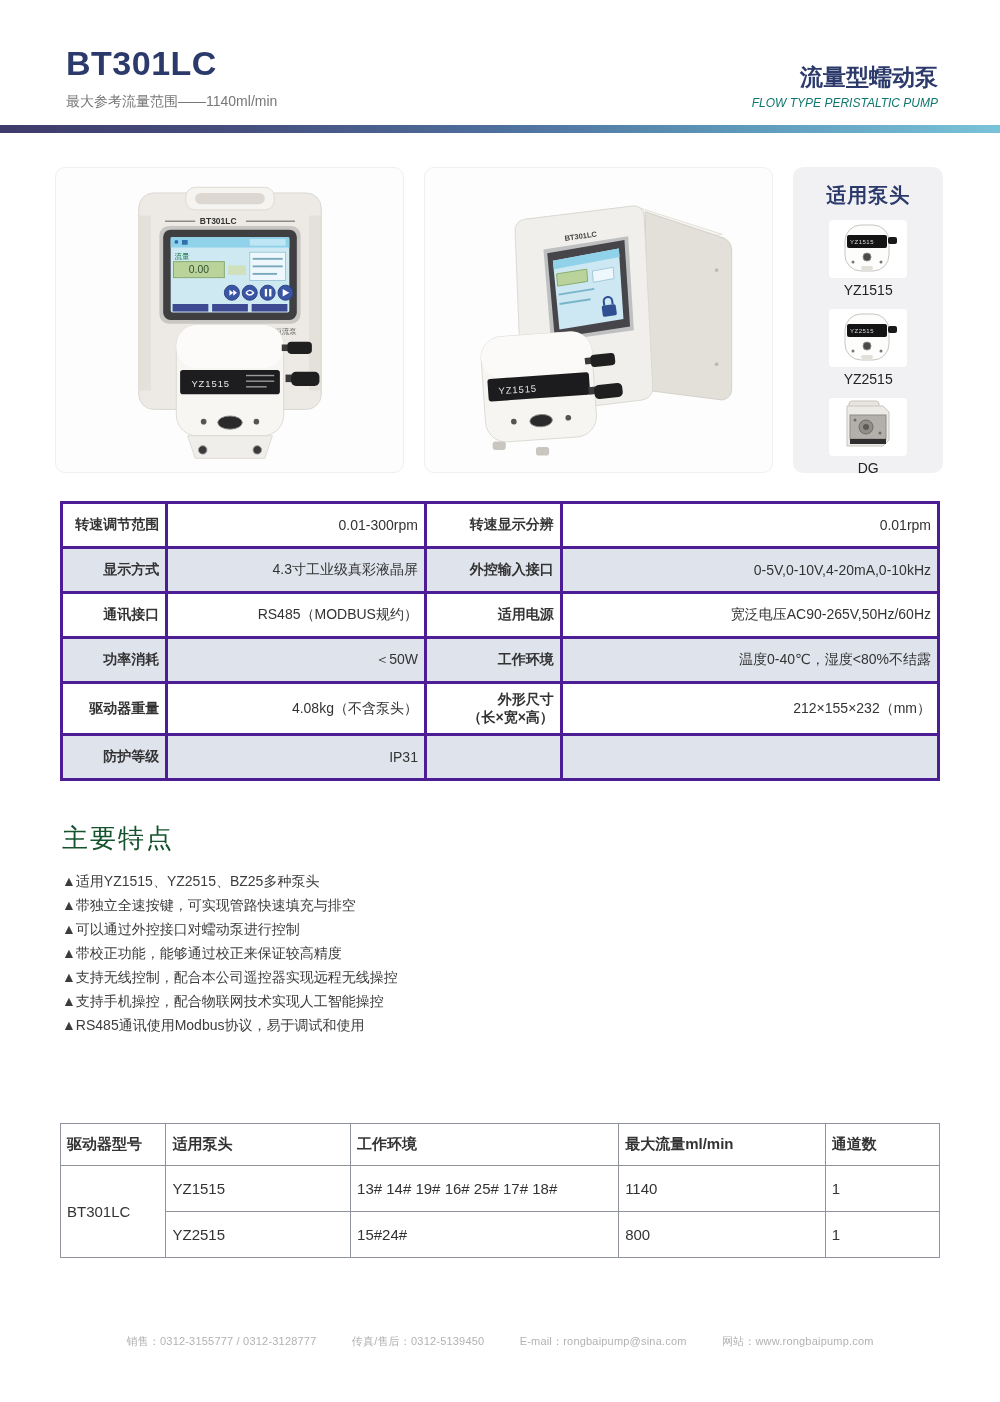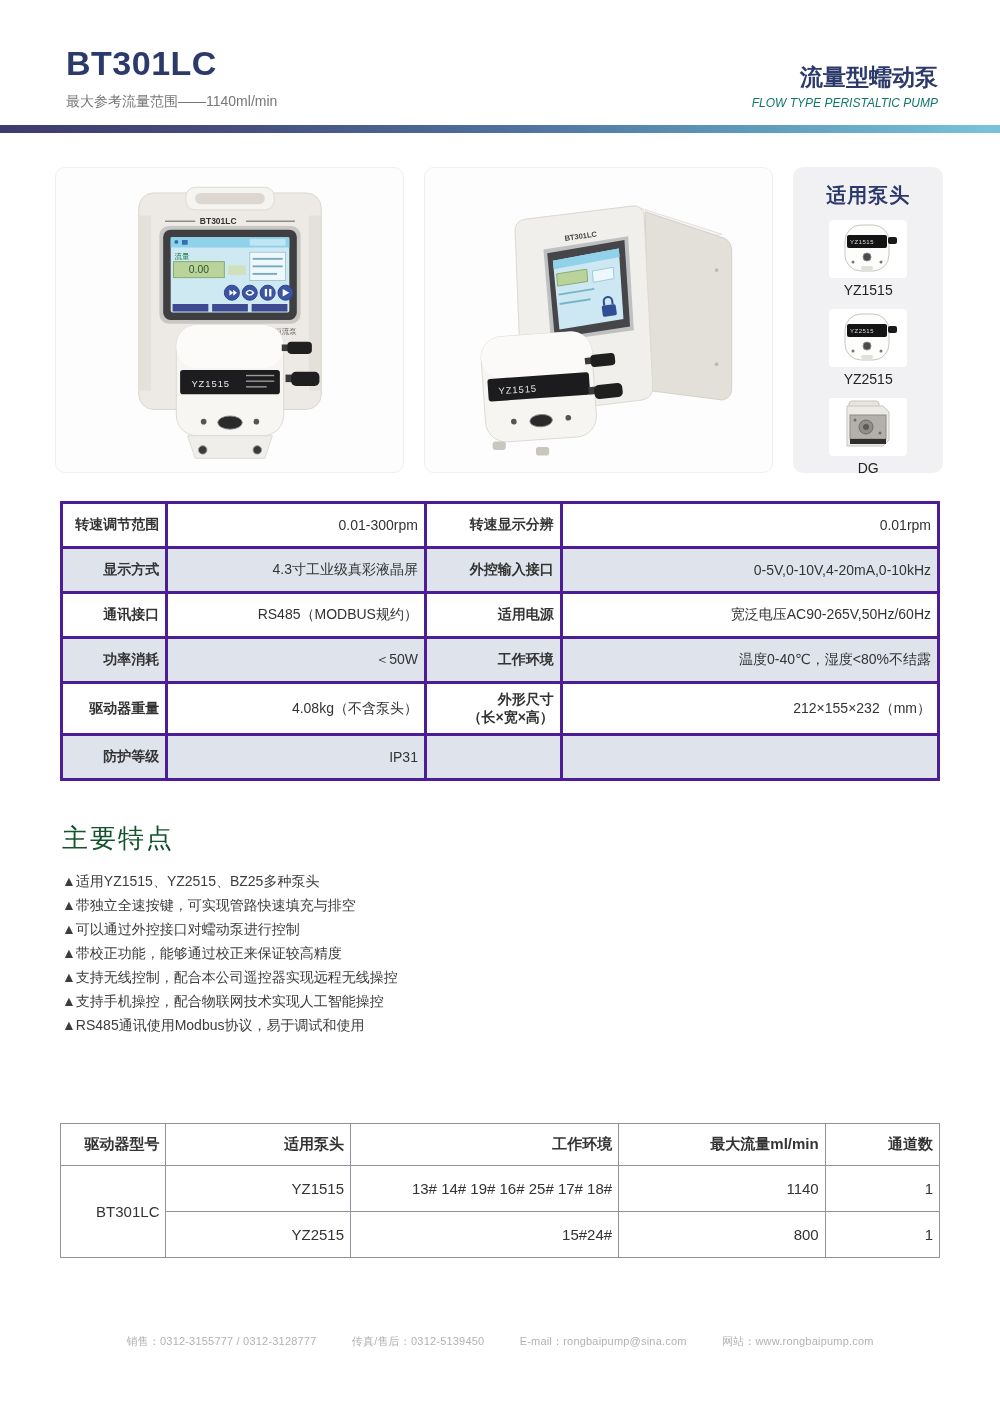--- a/index.html
+++ b/index.html
@@ -38,21 +38,21 @@
   .spec-table th{font-weight:bold;white-space:pre-line}
 
   
   .features{margin:42px 62px 0}
   .features h2{font-size:26px;font-weight:normal;color:#14532d;letter-spacing:2px;line-height:30px}
   .features ul{list-style:none;margin-top:16px}
   .features li{font-size:14px;color:#3c3c3c;height:24px;line-height:24px;white-space:nowrap}
 
   
   .model-table{width:880px;margin:86px auto 0;border-collapse:collapse;table-layout:fixed}
-  .model-table th,.model-table td{border:1px solid #8f949c;text-align:right;vertical-align:middle;
+  .model-table th,.model-table td{border:1px solid #8f949c;text-align:left;vertical-align:middle;
     font-size:15px;color:#333;padding:2px 6px}
   .model-table th{height:42px;font-weight:600}
   .model-table td{height:46px}
 
   
   .footer{margin-top:76px;text-align:center;font-size:11px;color:#b2b2b2;letter-spacing:.2px}
   .footer span{margin:0 16px}
 </style>
 </head>
 <body>

